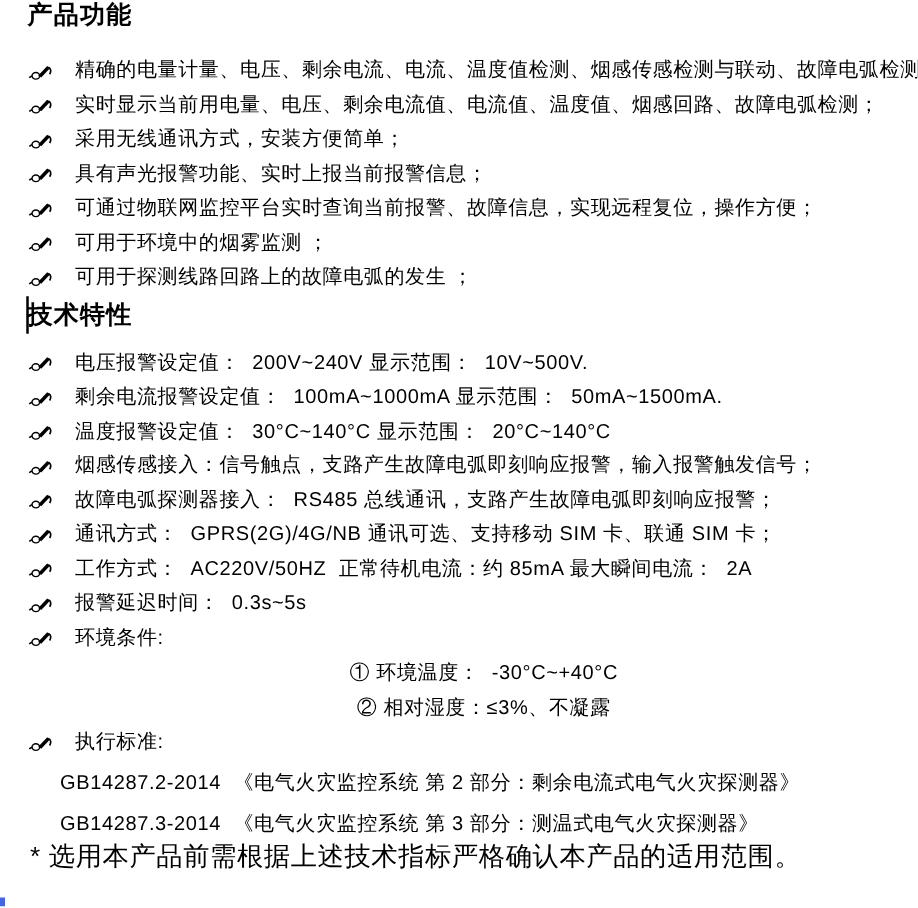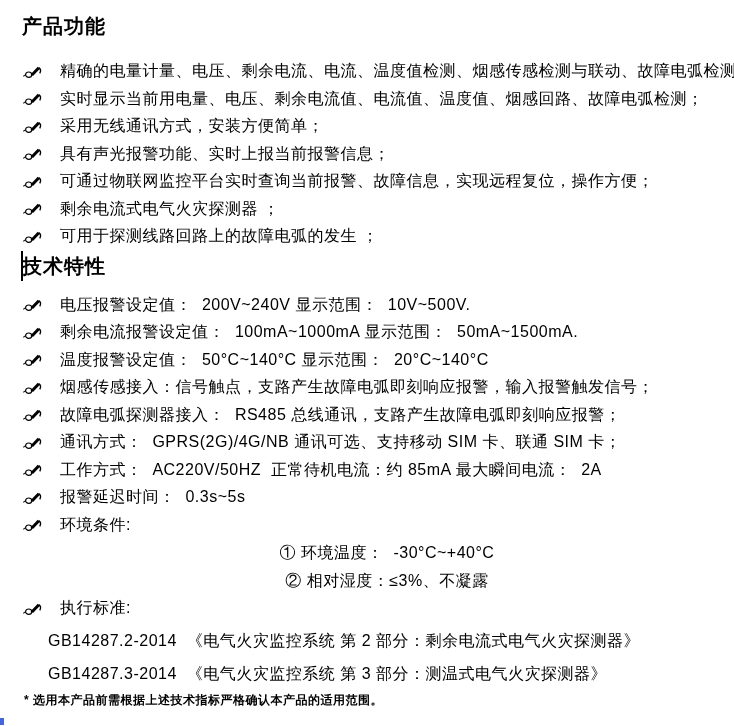--- a/index.html
+++ b/index.html
@@ -12,21 +12,21 @@
     overflow:hidden;
   }
   .sec-title {
     margin:0 0 0 22px;
     font-size:20px;
     line-height:24px;
     font-weight:bold;
     letter-spacing:1px;
     white-space:pre;
   }
-  .sec-title.first { padding-top:14px; }
+  .sec-title.first { padding-top:0; }
   .sec2-wrap { position:relative; }
   .caret {
     position:absolute; left:21px; top:-3px;
     width:2px; height:30px; background:#000000;
   }
   .rows { margin:0; padding:0; }
   .rows1 { margin-top:23px; }
   .rows2 { margin-top:17px; }
   .row {
     display:flex; align-items:center;
@@ -43,22 +43,22 @@
     margin:0 0 6px 40px;
     font-size:16px; white-space:pre; letter-spacing:0.5px;text-align:center;
   }
   .std-row {
     height:21px; line-height:21px;
     margin:12px 0 6px 48px;
     font-size:16px; white-space:pre; letter-spacing:0.5px;
   }
   .footnote {
     margin:3px 0 0 24px;
-    font-size:12px; line-height:20px;
-    font-weight:bold; white-space:pre; letter-spacing:0.5px;
+    font-size:21px; line-height:20px;
+    font-weight:normal; white-space:pre; letter-spacing:0.5px;
   }
   .corner-mark {
     position:absolute; left:0; bottom:1px;
     width:4px; height:7px; background:#4466dd;
   }
   svg.hand { display:block; }
 </style>
 </head>
 <body>
 
@@ -125,21 +125,21 @@
     </div>
     <div class="row">
       <span class="icon">
           <svg class="hand" viewBox="0 0 22 15" width="21" height="15">
             <path d="M1.5 12.5 Q3.5 10.2 5.5 12" fill="none" stroke="#000" stroke-width="1.2"></path>
             <ellipse cx="7" cy="10.8" rx="3.2" ry="2.8" fill="#fff" stroke="#000" stroke-width="1.2"></ellipse>
             <path d="M9 10.5 L16.5 2.5 L18.8 4.5 L11.5 12.2 Z" fill="#000"></path>
             <path d="M17.5 3.5 Q20.8 5.5 18.6 9.5" fill="none" stroke="#000" stroke-width="1.4"></path>
           </svg>
         </span>
-      <span class="row-text">剩余电流式电气火灾探测器 ；</span>
+      <span class="row-text">可用于环境中的烟雾监测 ；</span>
     </div>
     <div class="row">
       <span class="icon">
           <svg class="hand" viewBox="0 0 22 15" width="21" height="15">
             <path d="M1.5 12.5 Q3.5 10.2 5.5 12" fill="none" stroke="#000" stroke-width="1.2"></path>
             <ellipse cx="7" cy="10.8" rx="3.2" ry="2.8" fill="#fff" stroke="#000" stroke-width="1.2"></ellipse>
             <path d="M9 10.5 L16.5 2.5 L18.8 4.5 L11.5 12.2 Z" fill="#000"></path>
             <path d="M17.5 3.5 Q20.8 5.5 18.6 9.5" fill="none" stroke="#000" stroke-width="1.4"></path>
           </svg>
         </span>
@@ -177,21 +177,21 @@
     </div>
     <div class="row">
       <span class="icon">
           <svg class="hand" viewBox="0 0 22 15" width="21" height="15">
             <path d="M1.5 12.5 Q3.5 10.2 5.5 12" fill="none" stroke="#000" stroke-width="1.2"></path>
             <ellipse cx="7" cy="10.8" rx="3.2" ry="2.8" fill="#fff" stroke="#000" stroke-width="1.2"></ellipse>
             <path d="M9 10.5 L16.5 2.5 L18.8 4.5 L11.5 12.2 Z" fill="#000"></path>
             <path d="M17.5 3.5 Q20.8 5.5 18.6 9.5" fill="none" stroke="#000" stroke-width="1.4"></path>
           </svg>
         </span>
-      <span class="row-text">温度报警设定值：  50°C~140°C 显示范围：  20°C~140°C</span>
+      <span class="row-text">温度报警设定值：  30°C~140°C 显示范围：  20°C~140°C</span>
     </div>
     <div class="row">
       <span class="icon">
           <svg class="hand" viewBox="0 0 22 15" width="21" height="15">
             <path d="M1.5 12.5 Q3.5 10.2 5.5 12" fill="none" stroke="#000" stroke-width="1.2"></path>
             <ellipse cx="7" cy="10.8" rx="3.2" ry="2.8" fill="#fff" stroke="#000" stroke-width="1.2"></ellipse>
             <path d="M9 10.5 L16.5 2.5 L18.8 4.5 L11.5 12.2 Z" fill="#000"></path>
             <path d="M17.5 3.5 Q20.8 5.5 18.6 9.5" fill="none" stroke="#000" stroke-width="1.4"></path>
           </svg>
         </span>

